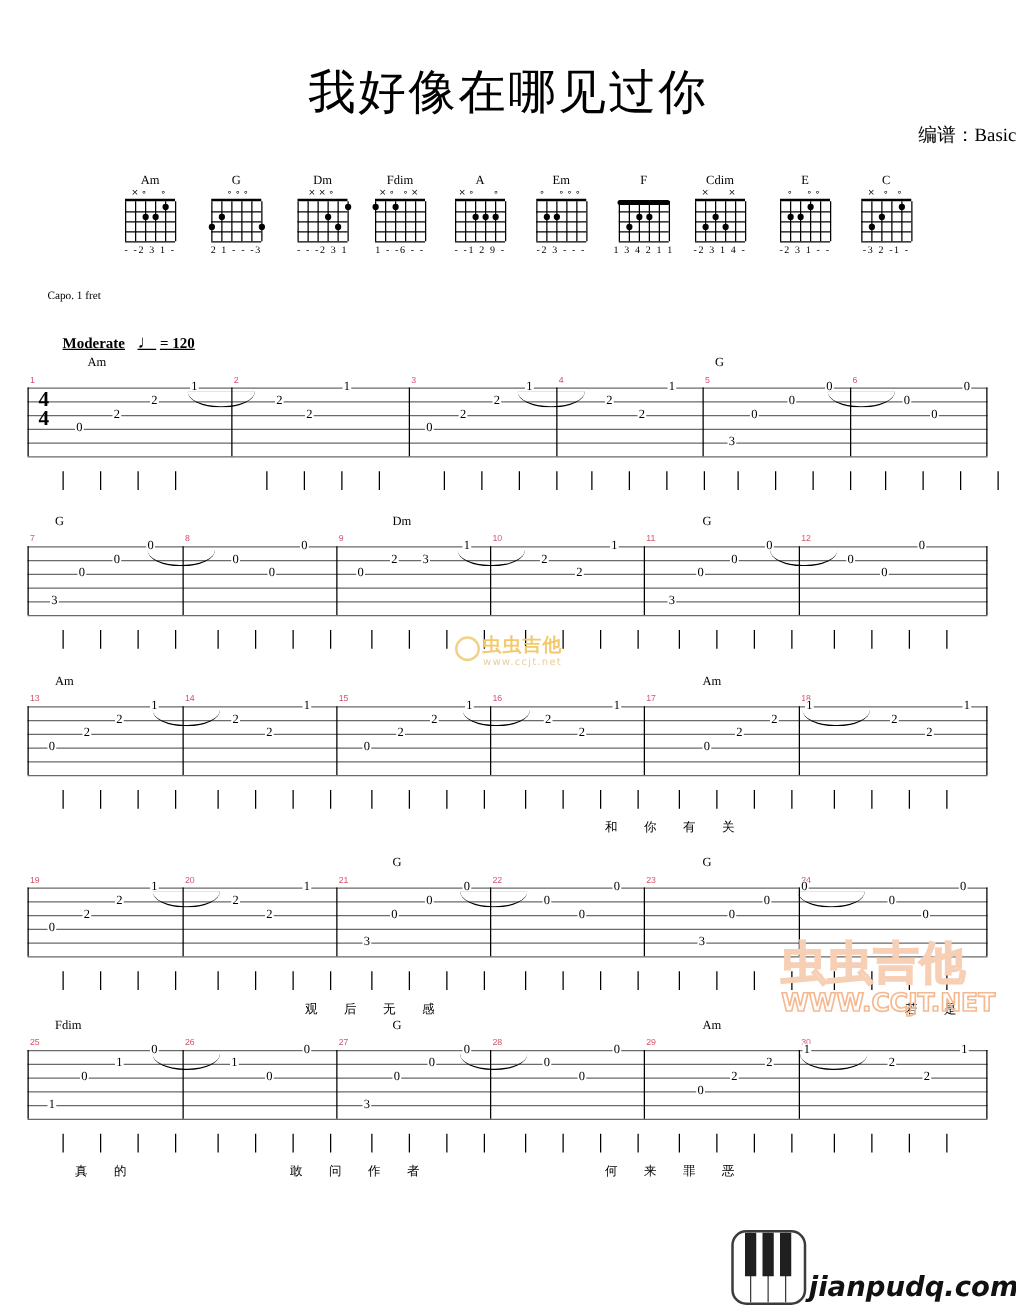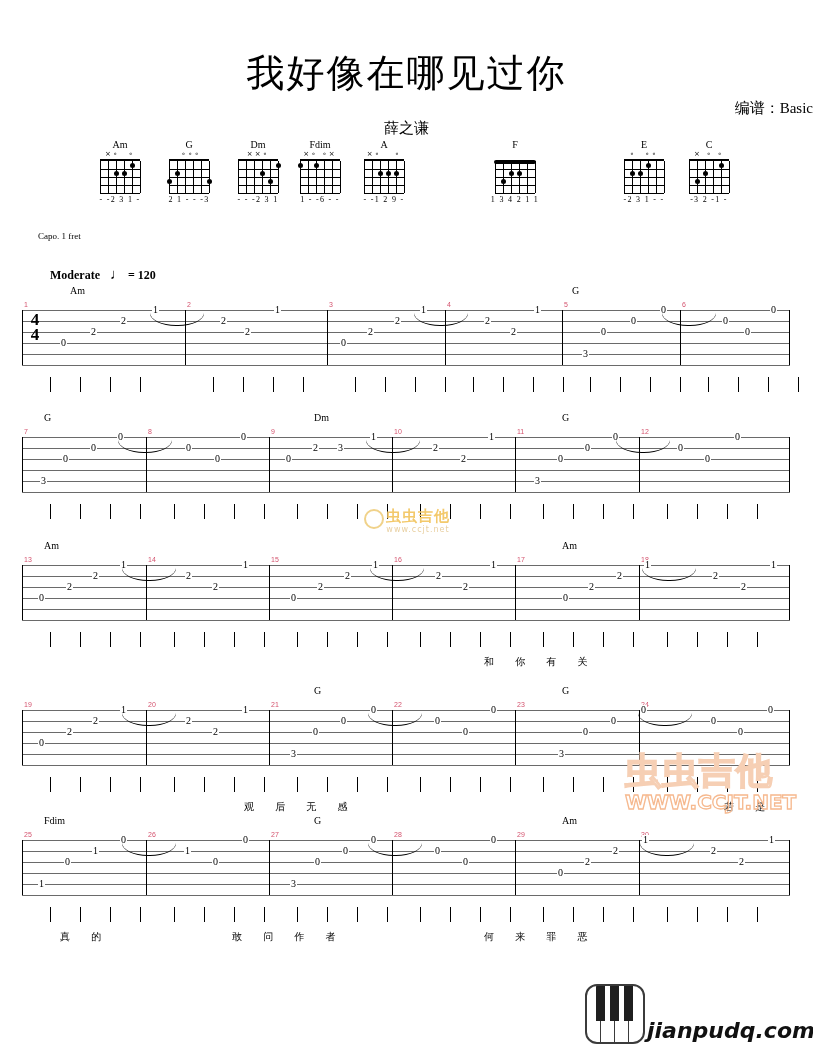--- a/index.html
+++ b/index.html
@@ -33,21 +33,21 @@
   .grid .nut{position:absolute;left:0;top:0;width:40px;height:2px;background:#000;}
   .grid .barre{position:absolute;left:-1px;top:1px;width:42px;height:4px;background:#000;border-radius:2px;}
   .grid .gv{position:absolute;top:2px;width:1px;height:32px;background:#000;}
   .grid .gh{position:absolute;left:0;width:40px;height:1px;background:#000;}
   .dot{position:absolute;width:5px;height:5px;border-radius:50%;background:#000;}
   .chord .fng{font-size:8px;line-height:10px;margin-top:2px;letter-spacing:1.3px;
     font-family:"Liberation Serif",serif;white-space:pre;}
 
   
   .capo{position:absolute;left:38px;top:231px;font-size:9px;}
-  .tempo{position:absolute;left:50px;top:266px;font-size:12px;font-weight:bold;}
+  .tempo{position:absolute;left:50px;top:266px;font-size:12px;font-weight:bold;text-decoration:underline;}
   .tempo .note{font-size:15px;font-weight:normal;padding:0 3px 0 10px;}
 
   
   .system{position:absolute;left:22px;width:768px;}
   .staff{position:absolute;left:0;top:0;width:768px;height:60px;}
   .sline{position:absolute;left:0;width:768px;height:1px;background:#6a6a6a;}
   .barline{position:absolute;width:1px;background:#000;top:0;height:60px;}
   .endbar{position:absolute;right:0;width:1px;background:#000;top:0;height:60px;}
   .mnum{position:absolute;font-size:7px;color:#d4536e;font-family:"Liberation Sans",sans-serif;}
   .csym{position:absolute;font-size:10px;font-family:"Liberation Serif",serif;}
@@ -88,21 +88,20 @@
   .logo .lurl{position:absolute;left:62px;top:36px;font-size:22px;font-weight:bold;
     font-style:italic;font-family:"DejaVu Sans","Liberation Sans",sans-serif;color:#111;}
 </style>
 </head>
 <body>
 
 <div class="page">
 
   <div class="title">我好像在哪见过你</div>
   <div class="arranger">编谱：Basic</div>
-  <div class="composer">薛之谦</div>
 
   <div class="chordrow" id="chordrow">
       <div class="chord" style="left: 94px;">
         <div class="cname">Am</div>
         <div class="marks">×∘  ∘</div>
         <div class="grid">
           <div class="nut"></div>
           <div class="gv" style="left: 0px;"></div>
           <div class="gv" style="left: 8px;"></div>
           <div class="gv" style="left: 16px;"></div>
@@ -195,40 +194,81 @@
           <div class="gh" style="top: 10px;"></div>
           <div class="gh" style="top: 18px;"></div>
           <div class="gh" style="top: 26px;"></div>
           <div class="gh" style="top: 34px;"></div>
           <div class="dot" style="left: 14px; top: 12px;"></div>
           <div class="dot" style="left: 22px; top: 12px;"></div>
           <div class="dot" style="left: 30px; top: 12px;"></div>
         </div>
         <div class="fng">- -1 2 9 -</div>
       </div>
+      <div class="chord" style="left: 423px;">
+        <div class="cname">Em</div>
+        <div class="marks">∘  ∘∘∘</div>
+        <div class="grid">
+          <div class="nut"></div>
+          <div class="gv" style="left: 0px;"></div>
+          <div class="gv" style="left: 8px;"></div>
+          <div class="gv" style="left: 16px;"></div>
+          <div class="gv" style="left: 24px;"></div>
+          <div class="gv" style="left: 32px;"></div>
+          <div class="gv" style="left: 40px;"></div>
+          <div class="gh" style="top: 10px;"></div>
+          <div class="gh" style="top: 18px;"></div>
+          <div class="gh" style="top: 26px;"></div>
+          <div class="gh" style="top: 34px;"></div>
+          <div class="dot" style="left: 6px; top: 12px;"></div>
+          <div class="dot" style="left: 14px; top: 12px;"></div>
+        </div>
+        <div class="fng">-2 3 - - -</div>
+      </div>
       <div class="chord" style="left: 489px;">
         <div class="cname">F</div>
         <div class="marks"></div>
         <div class="grid">
           <div class="barre"></div>
           <div class="gv" style="left: 0px;"></div>
           <div class="gv" style="left: 8px;"></div>
           <div class="gv" style="left: 16px;"></div>
           <div class="gv" style="left: 24px;"></div>
           <div class="gv" style="left: 32px;"></div>
           <div class="gv" style="left: 40px;"></div>
           <div class="gh" style="top: 10px;"></div>
           <div class="gh" style="top: 18px;"></div>
           <div class="gh" style="top: 26px;"></div>
           <div class="gh" style="top: 34px;"></div>
           <div class="dot" style="left: 6px; top: 20px;"></div>
           <div class="dot" style="left: 14px; top: 12px;"></div>
           <div class="dot" style="left: 22px; top: 12px;"></div>
         </div>
         <div class="fng">1 3 4 2 1 1</div>
+      </div>
+      <div class="chord" style="left: 550px;">
+        <div class="cname">Cdim</div>
+        <div class="marks">×   ×</div>
+        <div class="grid">
+          <div class="nut"></div>
+          <div class="gv" style="left: 0px;"></div>
+          <div class="gv" style="left: 8px;"></div>
+          <div class="gv" style="left: 16px;"></div>
+          <div class="gv" style="left: 24px;"></div>
+          <div class="gv" style="left: 32px;"></div>
+          <div class="gv" style="left: 40px;"></div>
+          <div class="gh" style="top: 10px;"></div>
+          <div class="gh" style="top: 18px;"></div>
+          <div class="gh" style="top: 26px;"></div>
+          <div class="gh" style="top: 34px;"></div>
+          <div class="dot" style="left: 14px; top: 12px;"></div>
+          <div class="dot" style="left: 6px; top: 20px;"></div>
+          <div class="dot" style="left: 22px; top: 20px;"></div>
+        </div>
+        <div class="fng">-2 3 1 4 -</div>
       </div>
       <div class="chord" style="left: 618px;">
         <div class="cname">E</div>
         <div class="marks">∘  ∘∘</div>
         <div class="grid">
           <div class="nut"></div>
           <div class="gv" style="left: 0px;"></div>
           <div class="gv" style="left: 8px;"></div>
           <div class="gv" style="left: 16px;"></div>
           <div class="gv" style="left: 24px;"></div>

